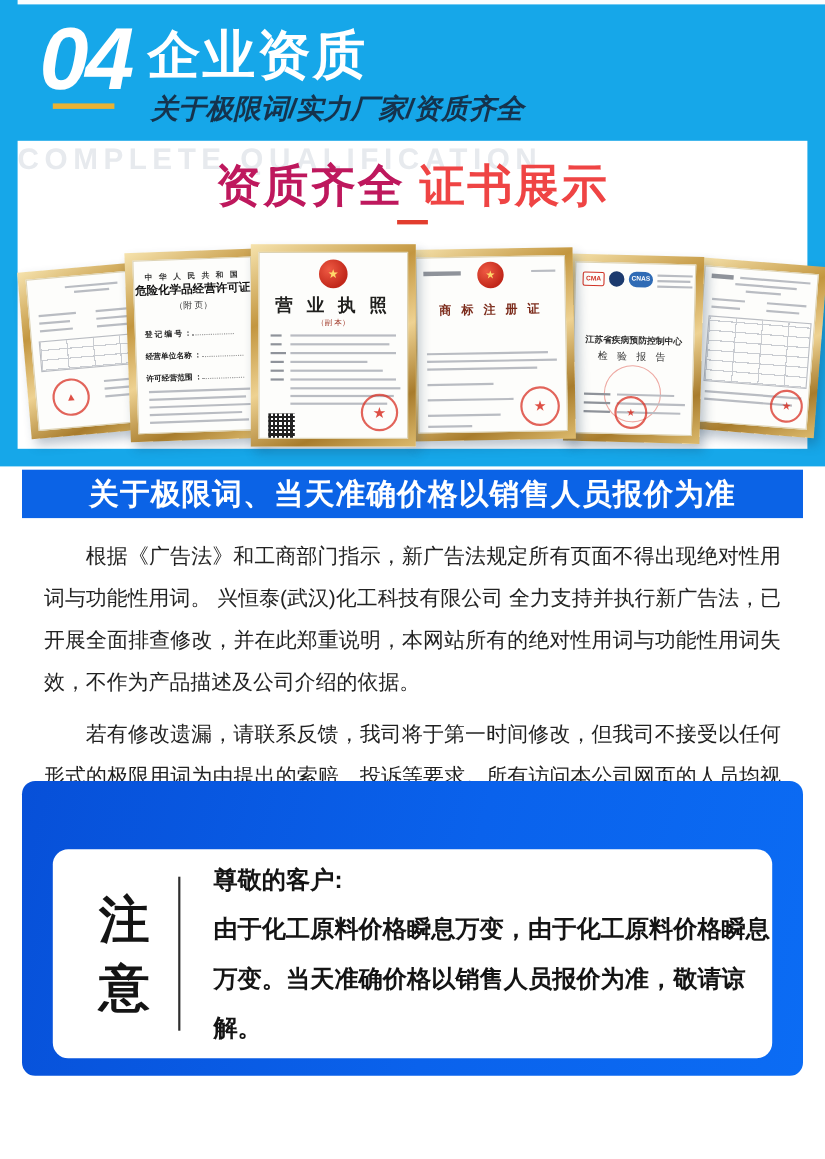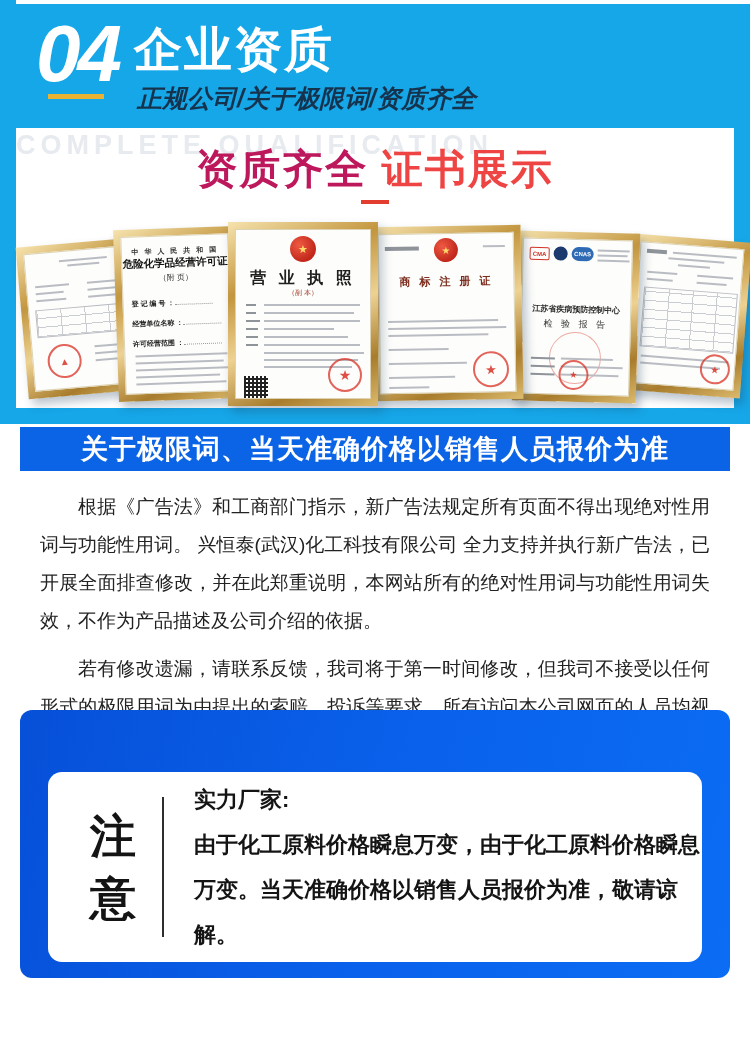--- a/index.html
+++ b/index.html
@@ -76,21 +76,21 @@
 </head>
 <body>
 
 <div id="page">
 
   <div class="top-section">
     <div class="top-strip"></div>
     <div class="sec-num">04</div>
     <div class="num-underline"></div>
     <div class="sec-title">企业资质</div>
-    <div class="sec-subtitle">正规公司/关于极限词/资质齐全</div>
+    <div class="sec-subtitle">关于极限词/实力厂家/资质齐全</div>
 
     <div class="panel">
       <div class="watermark">COMPLETE QUALIFICATION</div>
       <div class="panel-title">
         <span class="blue">资质齐全</span>
         <span class="black">证书展示</span>
       </div>
       <div class="red-line"></div>
 
       <div class="frame cert1">
@@ -232,19 +232,19 @@
   </div>
 
   <div class="notice-box">
     <div class="notice-card">
       <div class="zhuyi">
         <span>注</span>
         <span>意</span>
       </div>
       <div class="v-divider"></div>
       <div class="notice-text">
-        <div>实力厂家:</div>
+        <div>尊敬的客户:</div>
         <div>由于化工原料价格瞬息万变，由于化工原料价格瞬息万变。当天准确价格以销售人员报价为准，敬请谅解。</div>
       </div>
     </div>
   </div>
 
 </div>
 
 </body></html>

